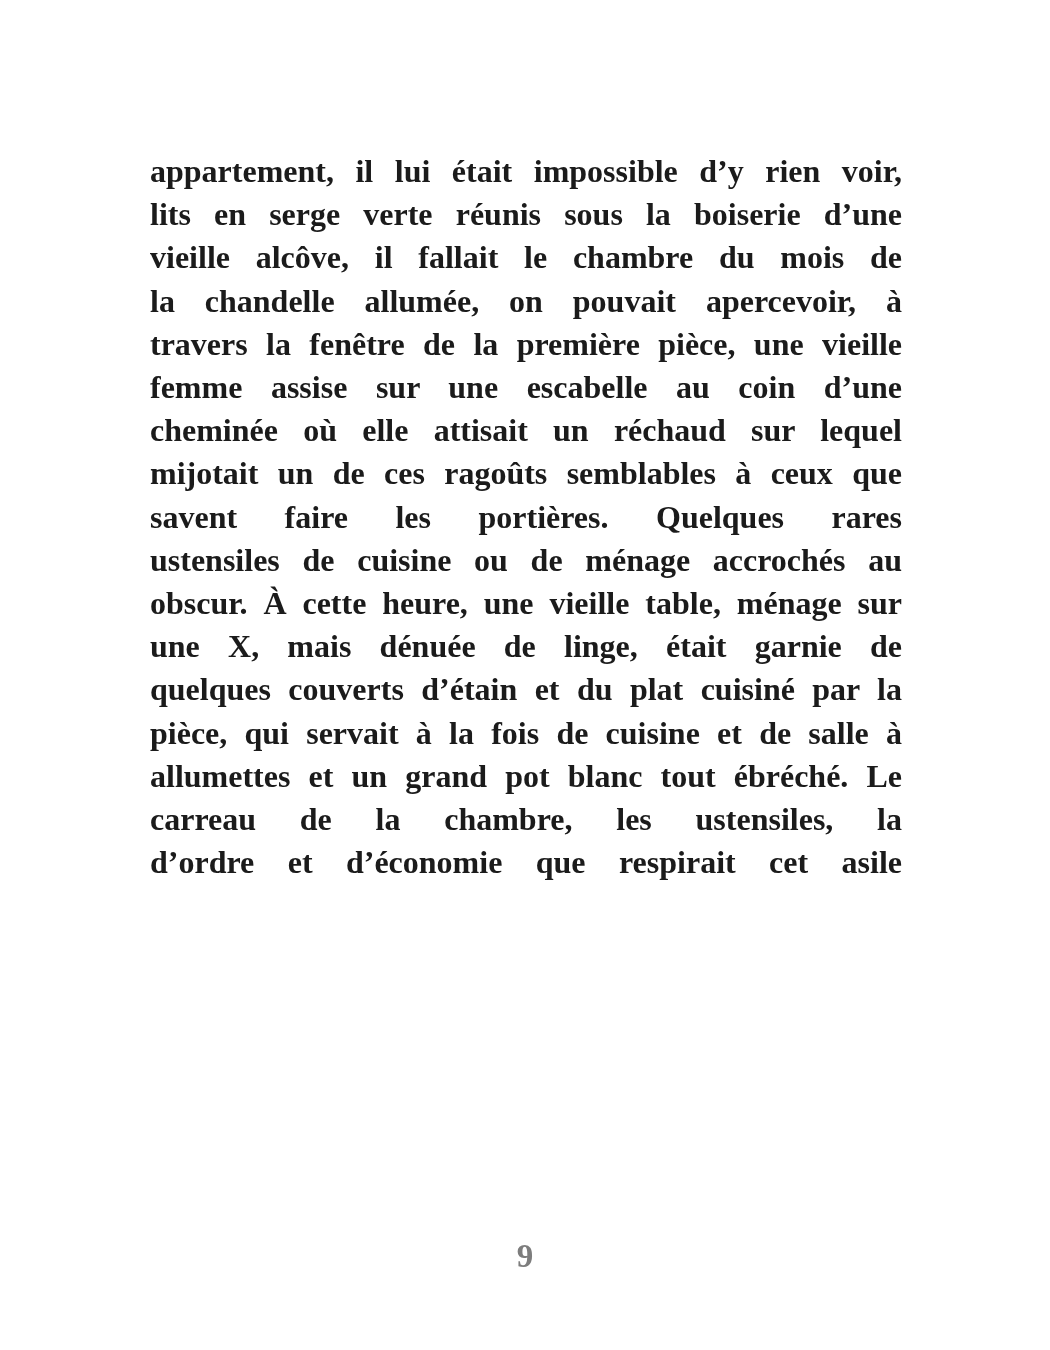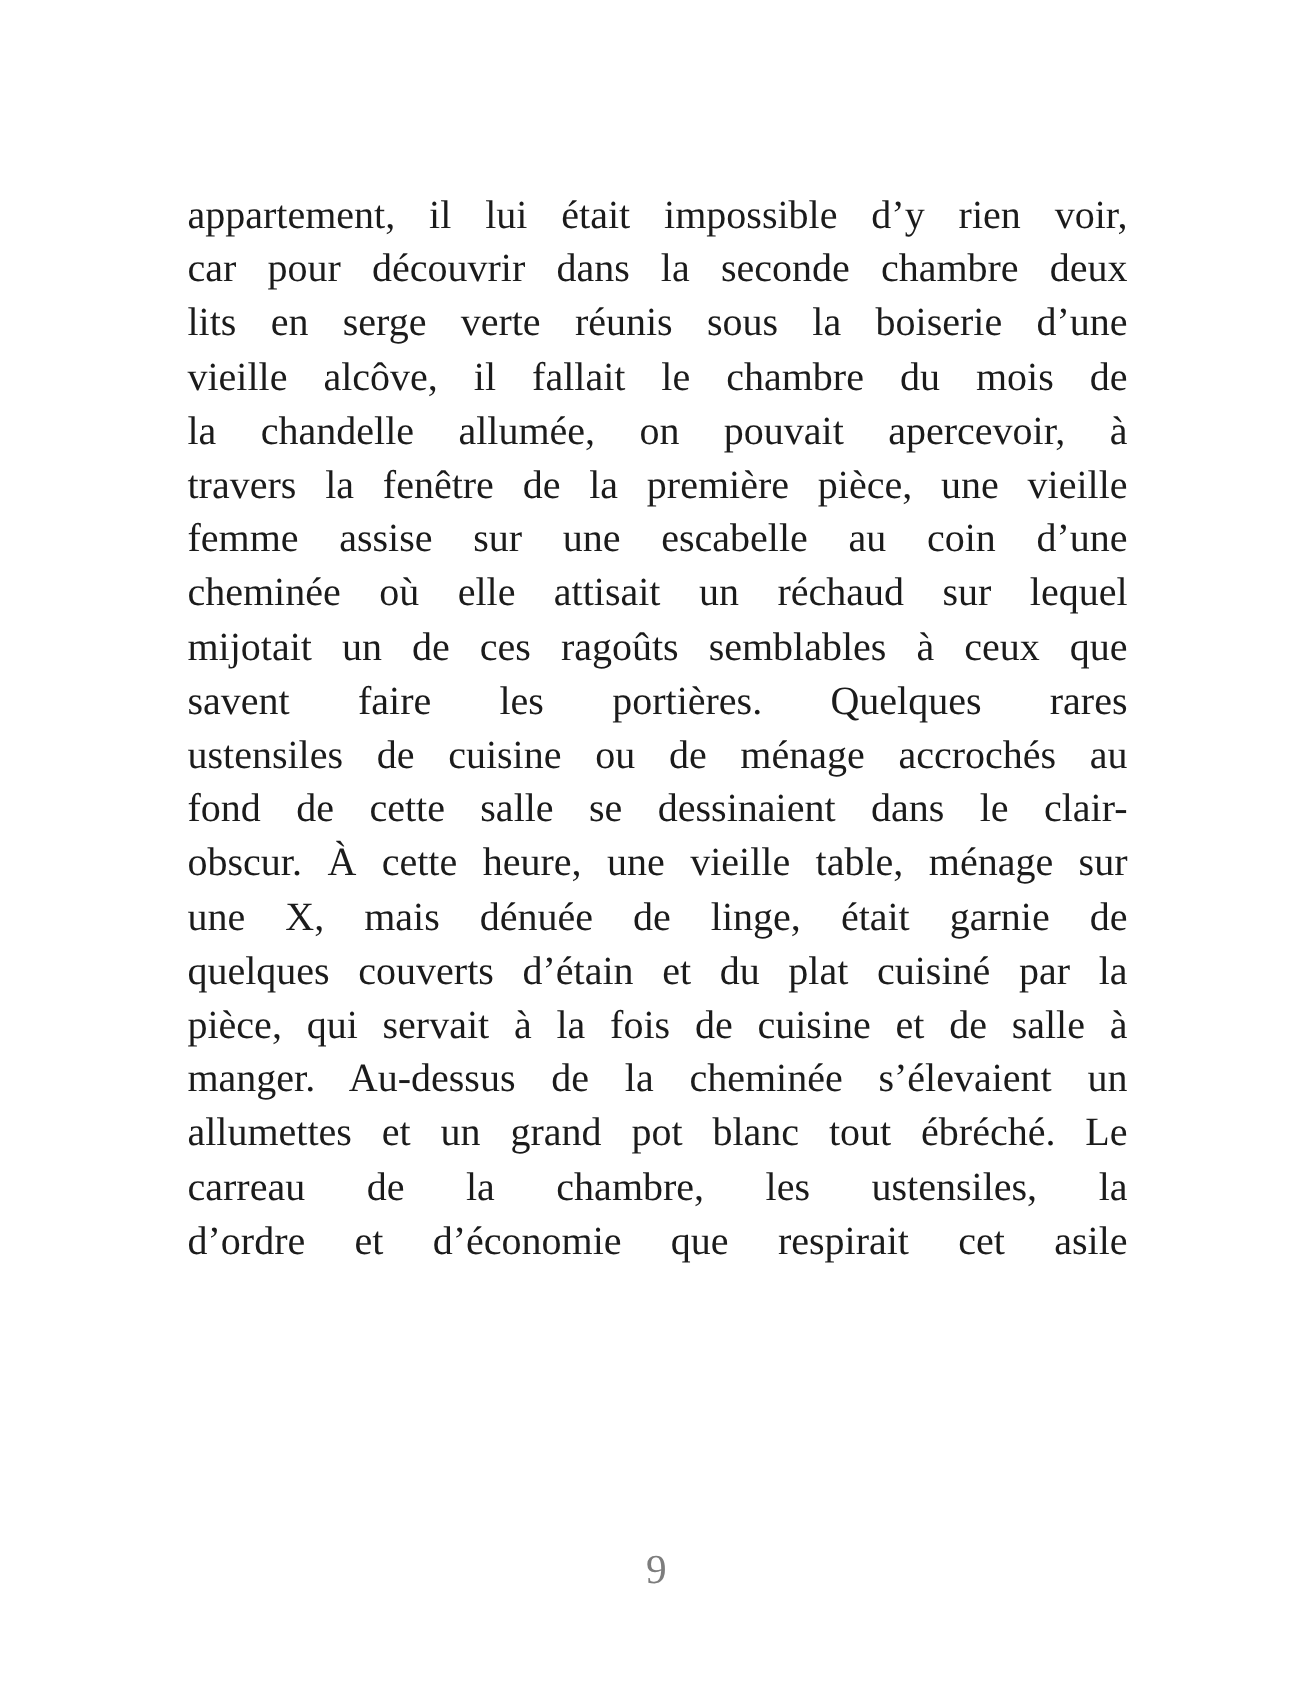--- a/index.html
+++ b/index.html
@@ -10,20 +10,21 @@
     width: 1050px;
     height: 1350px;
     background: #ffffff;
     position: relative;
     overflow: hidden;
   }
   .book-page {
     position: absolute;
     inset: 0;
     background: #ffffff;
+    font-weight: bold;
   }
   .text-block {
     position: absolute;
     left: 150px;
     top: 150px;
     width: 752px;
     font-family: "Liberation Serif", "DejaVu Serif", serif;
     font-size: 32px;
     line-height: 43.2px;
     color: #1b1b1b;
@@ -46,34 +47,31 @@
     line-height: 43px;
     color: #7d7d7d;
   }
 </style>
 </head>
 <body style="background: rgb(255, 255, 255);">
 
 <div class="book-page">
   <div class="text-block" style="color: rgb(27, 27, 27);">
       <div class="text-line">appartement, il lui était impossible d’y rien voir,</div>
-      <div class="text-line">car pour découvrir dans la seconde chambre deux</div>
       <div class="text-line">lits en serge verte réunis sous la boiserie d’une</div>
       <div class="text-line">vieille alcôve, il fallait le chambre du mois de</div>
       <div class="text-line">la chandelle allumée, on pouvait apercevoir, à</div>
       <div class="text-line">travers la fenêtre de la première pièce, une vieille</div>
       <div class="text-line">femme assise sur une escabelle au coin d’une</div>
       <div class="text-line">cheminée où elle attisait un réchaud sur lequel</div>
       <div class="text-line">mijotait un de ces ragoûts semblables à ceux que</div>
       <div class="text-line">savent faire les portières. Quelques rares</div>
       <div class="text-line">ustensiles de cuisine ou de ménage accrochés au</div>
-      <div class="text-line">fond de cette salle se dessinaient dans le clair-</div>
       <div class="text-line">obscur. À cette heure, une vieille table, ménage sur</div>
       <div class="text-line">une X, mais dénuée de linge, était garnie de</div>
       <div class="text-line">quelques couverts d’étain et du plat cuisiné par la</div>
       <div class="text-line">pièce, qui servait à la fois de cuisine et de salle à</div>
-      <div class="text-line">manger. Au-dessus de la cheminée s’élevaient un</div>
       <div class="text-line">allumettes et un grand pot blanc tout ébréché. Le</div>
       <div class="text-line">carreau de la chambre, les ustensiles, la</div>
       <div class="text-line">d’ordre et d’économie que respirait cet asile</div>
     </div>
   <div class="page-number" style="color: rgb(125, 125, 125);">9</div>
 </div>
 
 </body></html>

